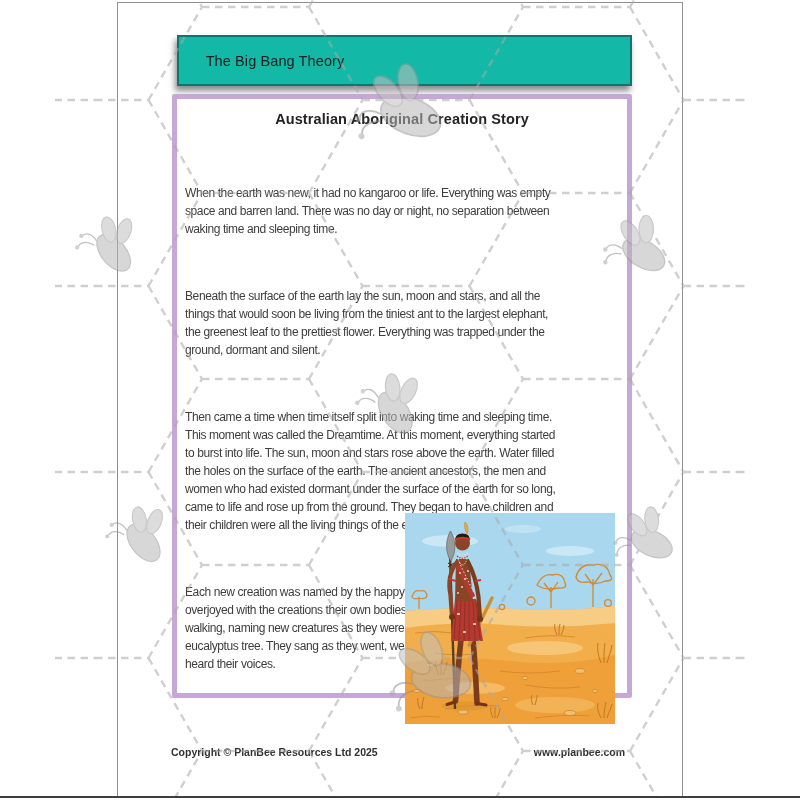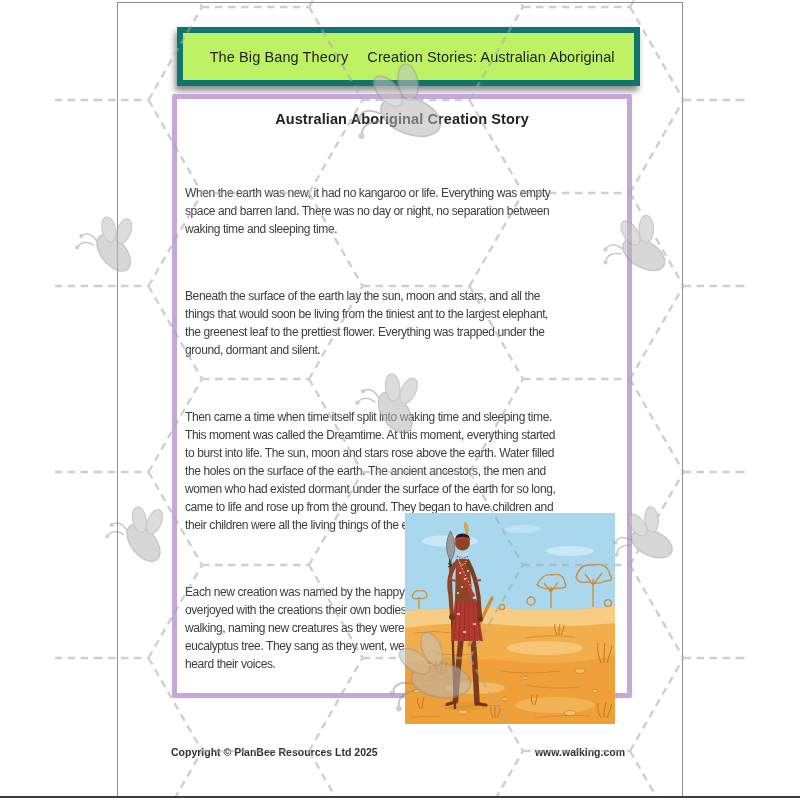--- a/index.html
+++ b/index.html
@@ -7,22 +7,22 @@
     width:800px;height:800px;position:relative;overflow:hidden;
     background:#ffffff;
     font-family:"Liberation Sans", sans-serif;
   }
   .page{
     position:absolute;left:117px;top:2px;width:566px;height:794px;
     background:#ffffff;border:1px solid #8f8f8f;border-bottom:none;
     box-sizing:border-box;
   }
   .header-box{
-    position:absolute;left:59px;top:24px;width:451px;height:47px;
-    background:#bef264;border:6px solid #0f766e;
+    position:absolute;left:59px;top:32px;width:451px;height:47px;
+    background:#14b8a6;border:2px solid #0f766e;
     box-shadow:-2px 5px 6px rgba(45,45,45,.55);
   }
   .header-box .htxt{
     position:absolute;top:50%;transform:translate(-50%,-50%);
     white-space:nowrap;font-size:14.5px;color:#1f1f1f;letter-spacing:.1px;
   }
   .htxt.unit{left:96px;}
   .htxt.lesson{left:308px;}
   .frame{
     position:absolute;left:54px;top:91px;width:460px;height:604px;
@@ -57,21 +57,20 @@
     background:#3e3e3e;z-index:60;
   }
 </style>
 </head>
 <body>
 
 <div class="page">
 
   <div class="header-box">
     <span class="htxt unit">The Big Bang Theory</span>
-    <span class="htxt lesson">Creation Stories: Australian Aboriginal</span>
   </div>
 
   <div class="frame">
     <div class="story-title">Australian Aboriginal Creation Story</div>
     <div class="story-body">
       <div class="para">When the earth was new, it had no kangaroo or life. Everything was empty
 space and barren land. There was no day or night, no separation between
 waking time and sleeping time.</div>
       <div class="para">Beneath the surface of the earth lay the sun, moon and stars, and all the
 things that would soon be living from the tiniest ant to the largest elephant,
@@ -194,21 +193,21 @@
       </g>
       <g fill="#e8d7c0" opacity=".85">
         <rect x="52" y="100" width="3" height="2" rx=".5"></rect>
           <rect x="68" y="110" width="3" height="2" rx=".5"></rect>
         <rect x="58" y="118" width="3" height="2" rx=".5"></rect>
       </g>
     </g>
   </svg>
 
   <span class="footnote copyright">Copyright © PlanBee Resources Ltd 2025</span>
-  <span class="footnote website">www.walking.com</span>
+  <span class="footnote website">www.planbee.com</span>
 </div>
 
 <svg class="watermark" width="800" height="800" aria-hidden="true">
   <defs>
     <pattern id="hex" width="321" height="186" x="95" y="7" patternUnits="userSpaceOnUse">
       <path d="M0,93 H53.5 M53.5,93 L107,0 M53.5,93 L107,186 M107,0 H214 M107,186 H214 M214,0 L267.5,93 M214,186 L267.5,93 M267.5,93 H321" fill="none" stroke="#a9a9a9" stroke-width="2.4" stroke-dasharray="7.5 5.5"></path>
     </pattern>
     <g id="bee">
       <ellipse cx="6" cy="6" rx="27" ry="15.5" transform="rotate(38 6 6)" fill="#b7b7b7" stroke="#979797" stroke-width="1.6"></ellipse>
       <ellipse cx="-6" cy="-21" rx="8.5" ry="16" transform="rotate(-24 -6 -21)" fill="#c1c1c1" stroke="#9d9d9d" stroke-width="1.4"></ellipse>

